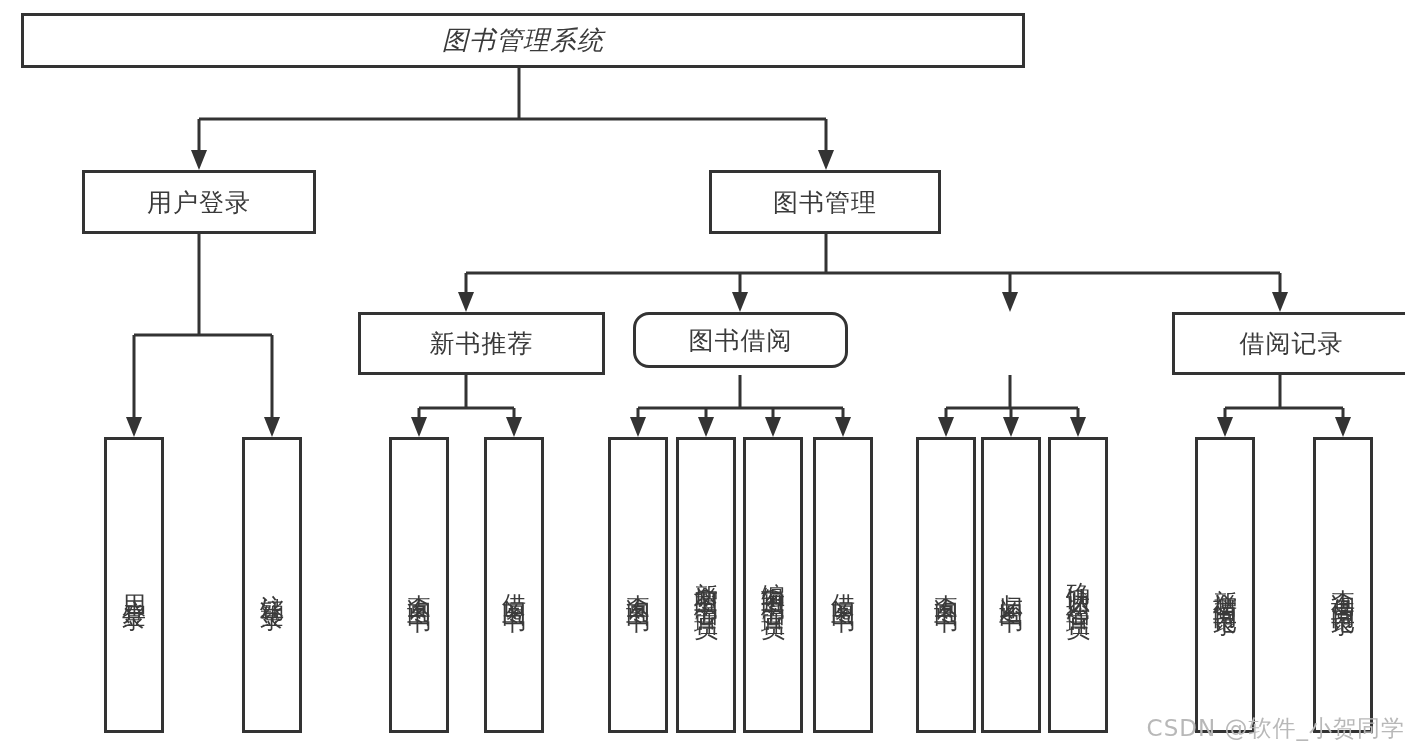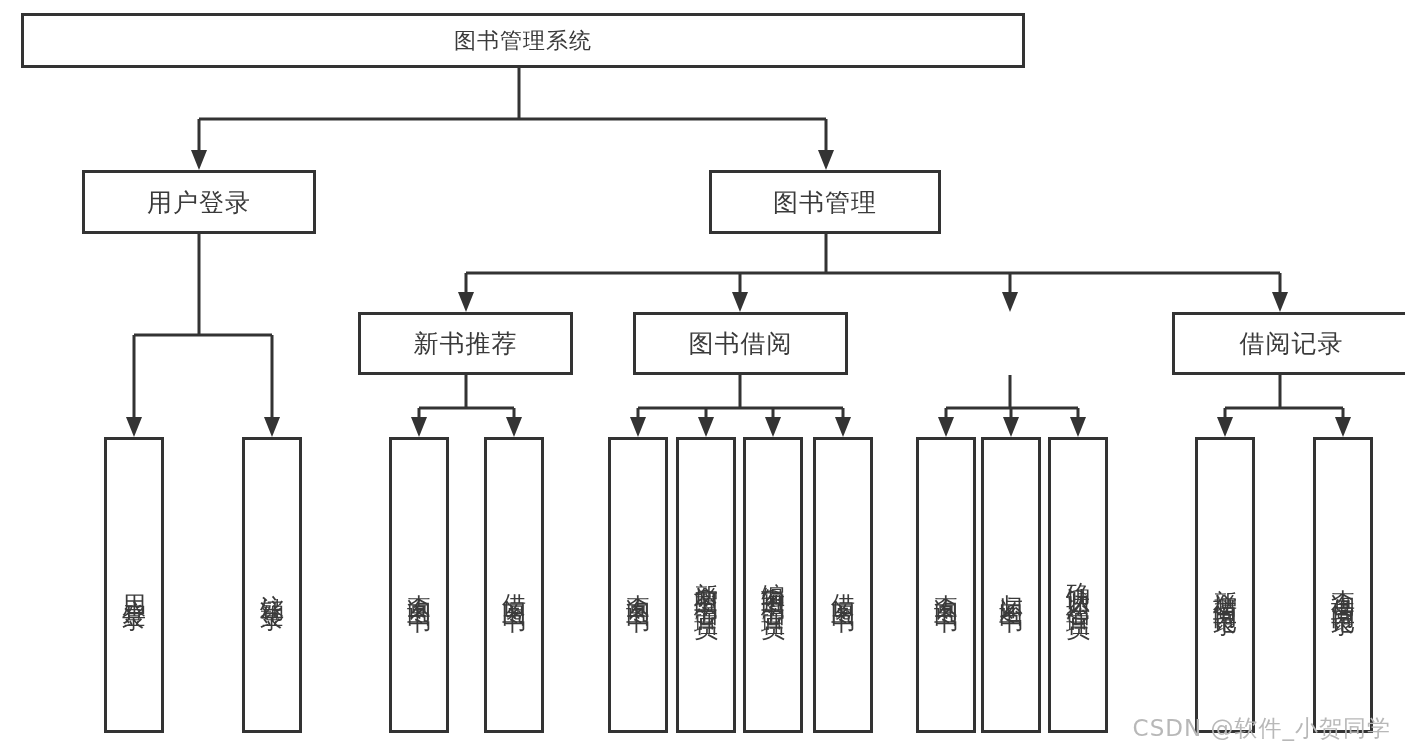--- a/index.html
+++ b/index.html
@@ -20,32 +20,32 @@
     position: absolute;
     box-sizing: border-box;
     border: 3px solid #333333;
     background: #ffffff;
     display: flex;
     align-items: center;
     justify-content: center;
     color: #3a3a3a;
     text-align: center;
   }
-  .box.root  { font-size: 22px; letter-spacing: 1px; }
+  .box.root  { font-size: 26px; letter-spacing: 1px; font-style: italic; }
   .box.h-node { font-size: 25px; letter-spacing: 1px; }
   .box.leaf {
     writing-mode: vertical-rl;
     text-orientation: mixed;
     font-size: 24px;
     letter-spacing: 5px;
     line-height: 1.0;
   }
   .watermark {
     position: absolute;
-    right: 14px;
+    right: 0;
     bottom: 3px;
     font-size: 23px;
     color: #b8b8b8;
     letter-spacing: 1px;
     white-space: nowrap;
   }
 </style>
 </head>
 <body>
 
@@ -92,22 +92,22 @@
       <polygon points="1217,417 1233,417 1225,437"></polygon>
       <polygon points="1335,417 1351,417 1343,437"></polygon>
     </g>
   </svg>
 
   <div class="box root" style="left:21px; top:13px; width:1004px; height:55px;">图书管理系统</div>
 
   <div class="box h-node" style="left:82px; top:170px; width:234px; height:64px;">用户登录</div>
   <div class="box h-node" style="left:709px; top:170px; width:232px; height:64px;">图书管理</div>
 
-  <div class="box h-node" style="left:358px; top:312px; width:215px; height:63px;">新书推荐</div>
-  <div class="box h-node" style="left:633px; top:312px; width:215px; height:63px;">图书借阅</div>
+  <div class="box h-node" style="left:358px; top:312px; width:247px; height:63px;">新书推荐</div>
+  <div class="box h-node" style="left:633px; top:312px; width:215px; height:56px;border-radius:16px;">图书借阅</div>
   <div class="box h-node" style="left:1172px; top:312px; width:239px; height:63px;">借阅记录</div>
 
   <div class="box leaf" style="left:104px; top:437px; width:60px; height:296px;">用户登录</div>
   <div class="box leaf" style="left:242px; top:437px; width:60px; height:296px;">注销登录</div>
 
   <div class="box leaf" style="left:389px; top:437px; width:60px; height:296px;">查询图书</div>
   <div class="box leaf" style="left:484px; top:437px; width:60px; height:296px;">借阅图书</div>
 
   <div class="box leaf" style="left:608px; top:437px; width:60px; height:296px;">查询图书</div>
   <div class="box leaf" style="left:676px; top:437px; width:60px; height:296px;">新增图书（管理员）</div>

